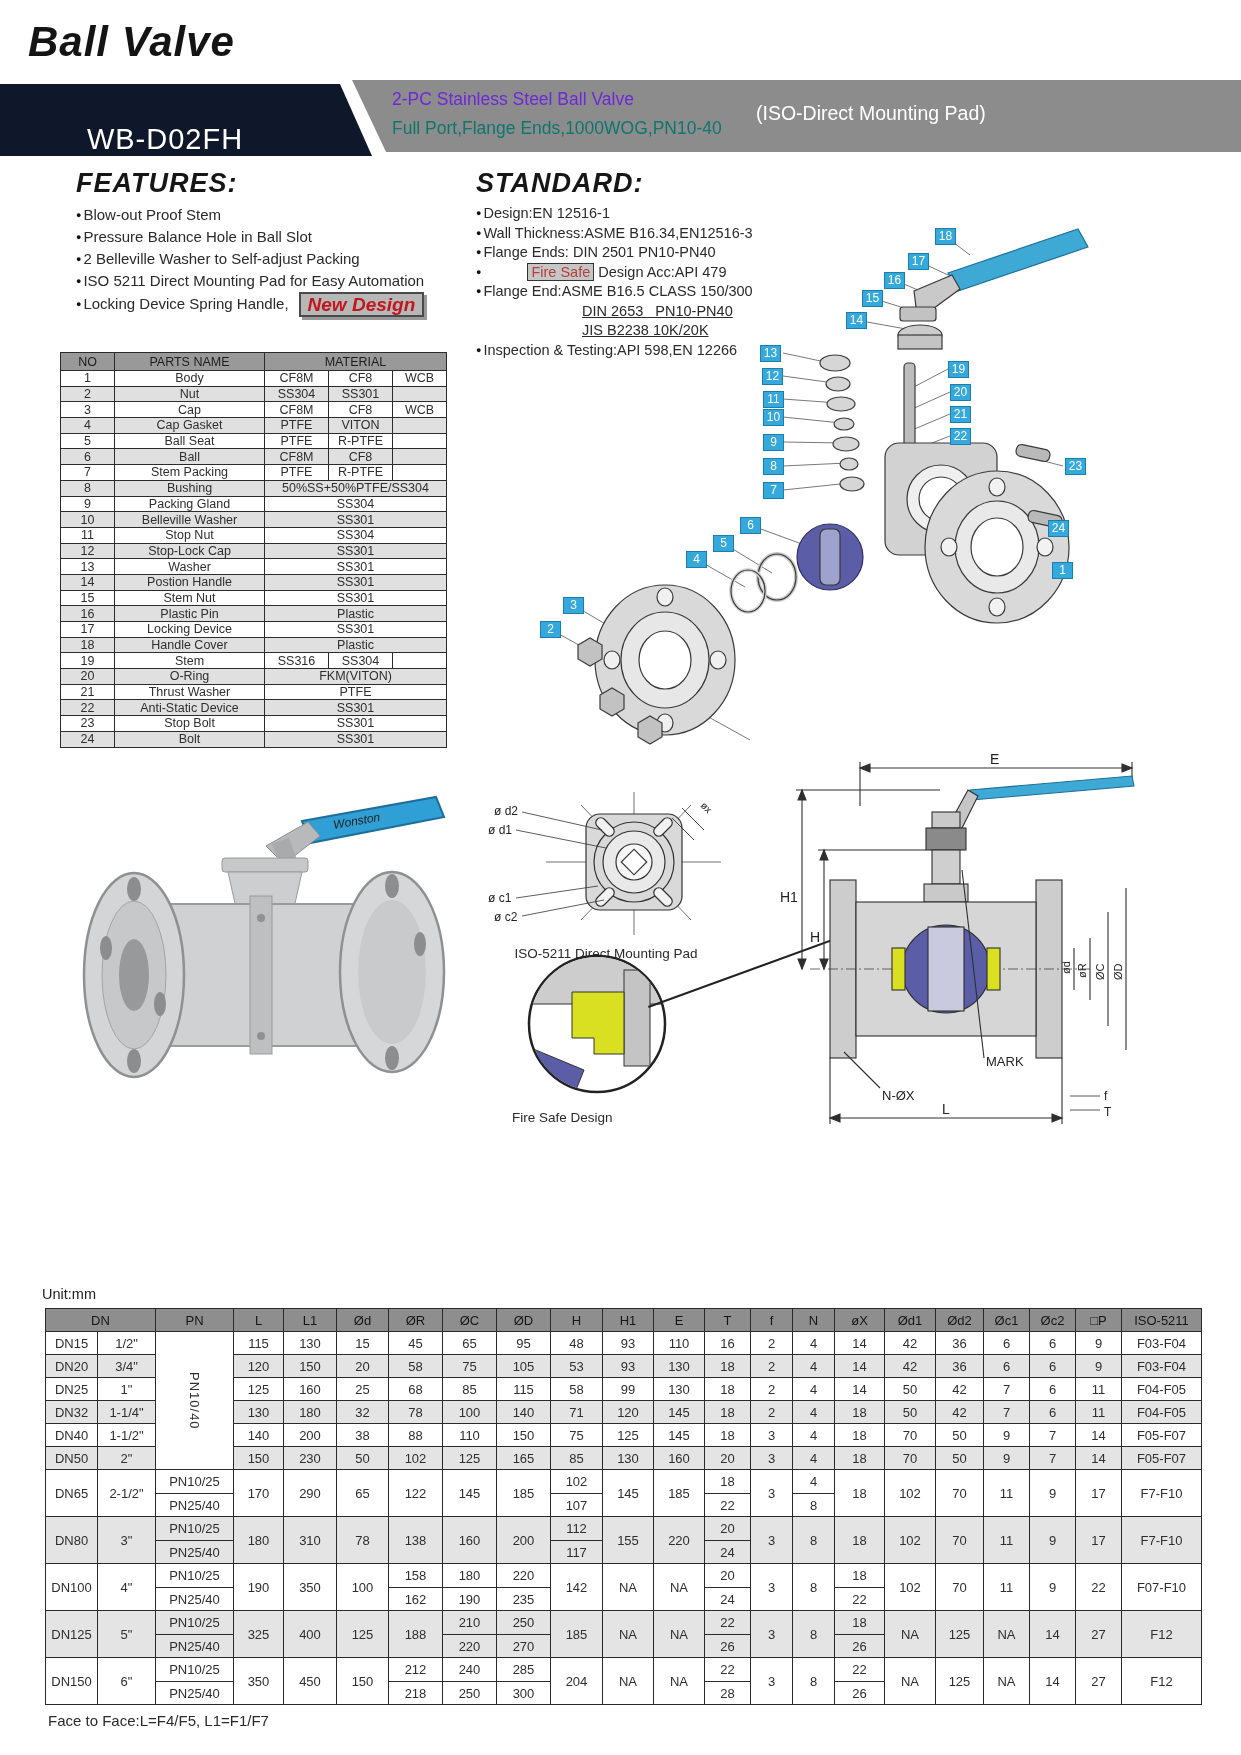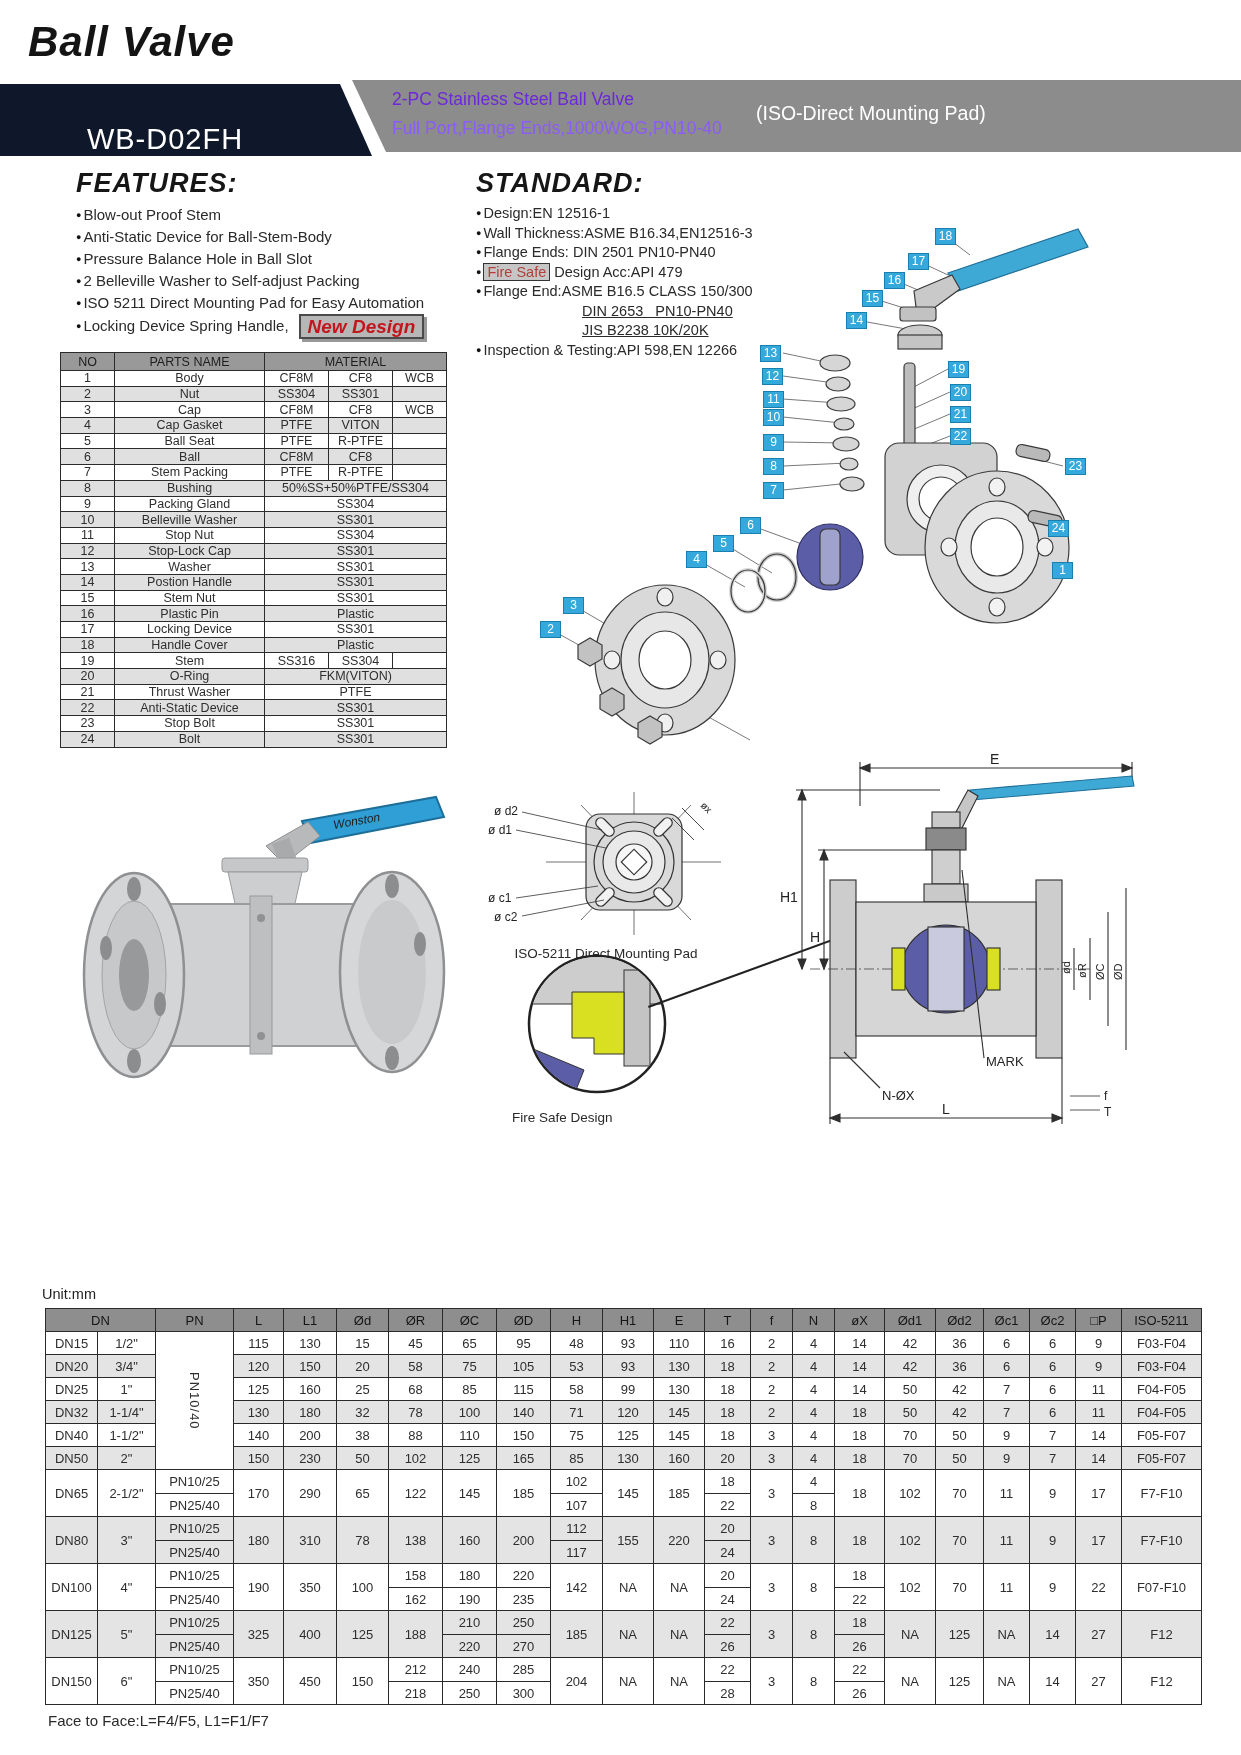--- a/index.html
+++ b/index.html
@@ -9,35 +9,35 @@
   .title { position:absolute; left:28px; top:18px; font-size:42px; font-style:italic; font-weight:bold; color:#141414; letter-spacing:1px; }
 
   .banner { position:absolute; left:0; top:80px; width:1241px; height:72px; }
   .banner-gray { position:absolute; inset:0; background:#8C8C8C;
     clip-path:polygon(352px 0, 1241px 0, 1241px 72px, 386px 72px); }
   .banner-red { position:absolute; left:0; top:4px; width:380px; height:72px; background:#0f172a;
     clip-path:polygon(0 0, 340px 0, 372px 72px, 0 72px);
     display:flex; align-items:flex-end; }
   .banner-red span { display:block; width:330px; text-align:center; color:#fff; font-size:29px; letter-spacing:1px; }
   .banner-line1 { position:absolute; left:392px; top:9px;  color:#6d28d9; font-size:17.5px; }
-  .banner-line2 { position:absolute; left:392px; top:38px; color:#8b5cf6; font-size:17.5px; }
+  .banner-line2 { position:absolute; left:392px; top:38px; color:#0f766e; font-size:17.5px; }
   .banner-note  { position:absolute; left:756px; top:22px; color:#fff; font-size:19.5px; }
 
   .features { position:absolute; left:76px; top:168px; width:405px; }
   .standard { position:absolute; left:476px; top:168px; width:470px; }
   .sec-h { font-size:27px; font-style:italic; font-weight:bold; letter-spacing:1px; color:#161616; margin-bottom:5px; }
   .features ul { list-style:none; }
   .features li { font-size:15px; line-height:21px; color:#2a2a2a; }
   .features li.last { }
   .blt { font-size:9px; vertical-align:2px; margin-right:2px; color:#111; }
   .badge { display:inline-block; background:#b7b7b7; border:2px solid #4a4a4a; box-shadow:3px 3px 0 0 #999;
     color:#c3151c; font-style:italic; font-weight:bold; font-size:19px; padding:0 7px; margin-left:10px; vertical-align:-2px; }
   .sline { font-size:14.5px; line-height:19.5px; color:#2a2a2a; }
   .sline.indent { padding-left:106px; white-space:pre;text-decoration:underline; }
-  .firesafe { display:inline-block; border:1.5px solid #333; background:#c6c6c6; color:#b2403c; padding:0 3px; line-height:16px; }
+  .firesafe { display:inline-block; border:1.5px solid #333; background:#c6c6c6; color:#b2403c; padding:0 3px; line-height:16px;margin-left:44px; }
 
   table { border-collapse:collapse; }
   .parts-table { position:absolute; left:60px; top:352px; table-layout:fixed; width:386px; }
   .parts-table th, .parts-table td { border:1.5px solid #2b2b2b; text-align:center; font-size:12.5px; padding:0; height:15.7px; line-height:14px; color:#2e2e2e; }
   .parts-table th { background:#999; font-weight:normal; color:#1d1d1d; height:18px; }
   .parts-table tr.alt td { background:#e0e0e0; }
 
   .unit-label { position:absolute; left:42px; top:1286px; font-size:14.5px; }
   .dim-table { position:absolute; left:45px; top:1308px; table-layout:fixed; }
   .dim-table th, .dim-table td { border:1.6px solid #2a2a2a; text-align:center; font-size:13px; padding:0; color:#2e2e2e; vertical-align:middle; }
@@ -80,21 +80,20 @@
     </div>
     <div class="banner-line1">2-PC Stainless Steel Ball Valve</div>
     <div class="banner-line2">Full Port,Flange Ends,1000WOG,PN10-40</div>
     <div class="banner-note">(ISO-Direct Mounting Pad)</div>
   </div>
 
   <div class="features">
     <div class="sec-h">FEATURES:</div>
     <ul>
       <li><span class="blt">●</span><span>Blow-out Proof Stem</span></li>
-      <li><span class="blt">●</span><span>Anti-Static Device for Ball-Stem-Body</span></li>
       <li><span class="blt">●</span><span>Pressure Balance Hole in Ball Slot</span></li>
       <li><span class="blt">●</span><span>2 Belleville Washer to Self-adjust Packing</span></li>
       <li><span class="blt">●</span><span>ISO 5211 Direct Mounting Pad for Easy Automation</span></li>
       <li class="last"><span class="blt">●</span><span>Locking Device Spring Handle,</span><span class="badge">New Design</span></li>
     </ul>
   </div>
 
   <div class="standard">
     <div class="sec-h">STANDARD:</div>
     <div class="sline"><span class="blt">●</span><span>Design:EN 12516-1</span></div>

